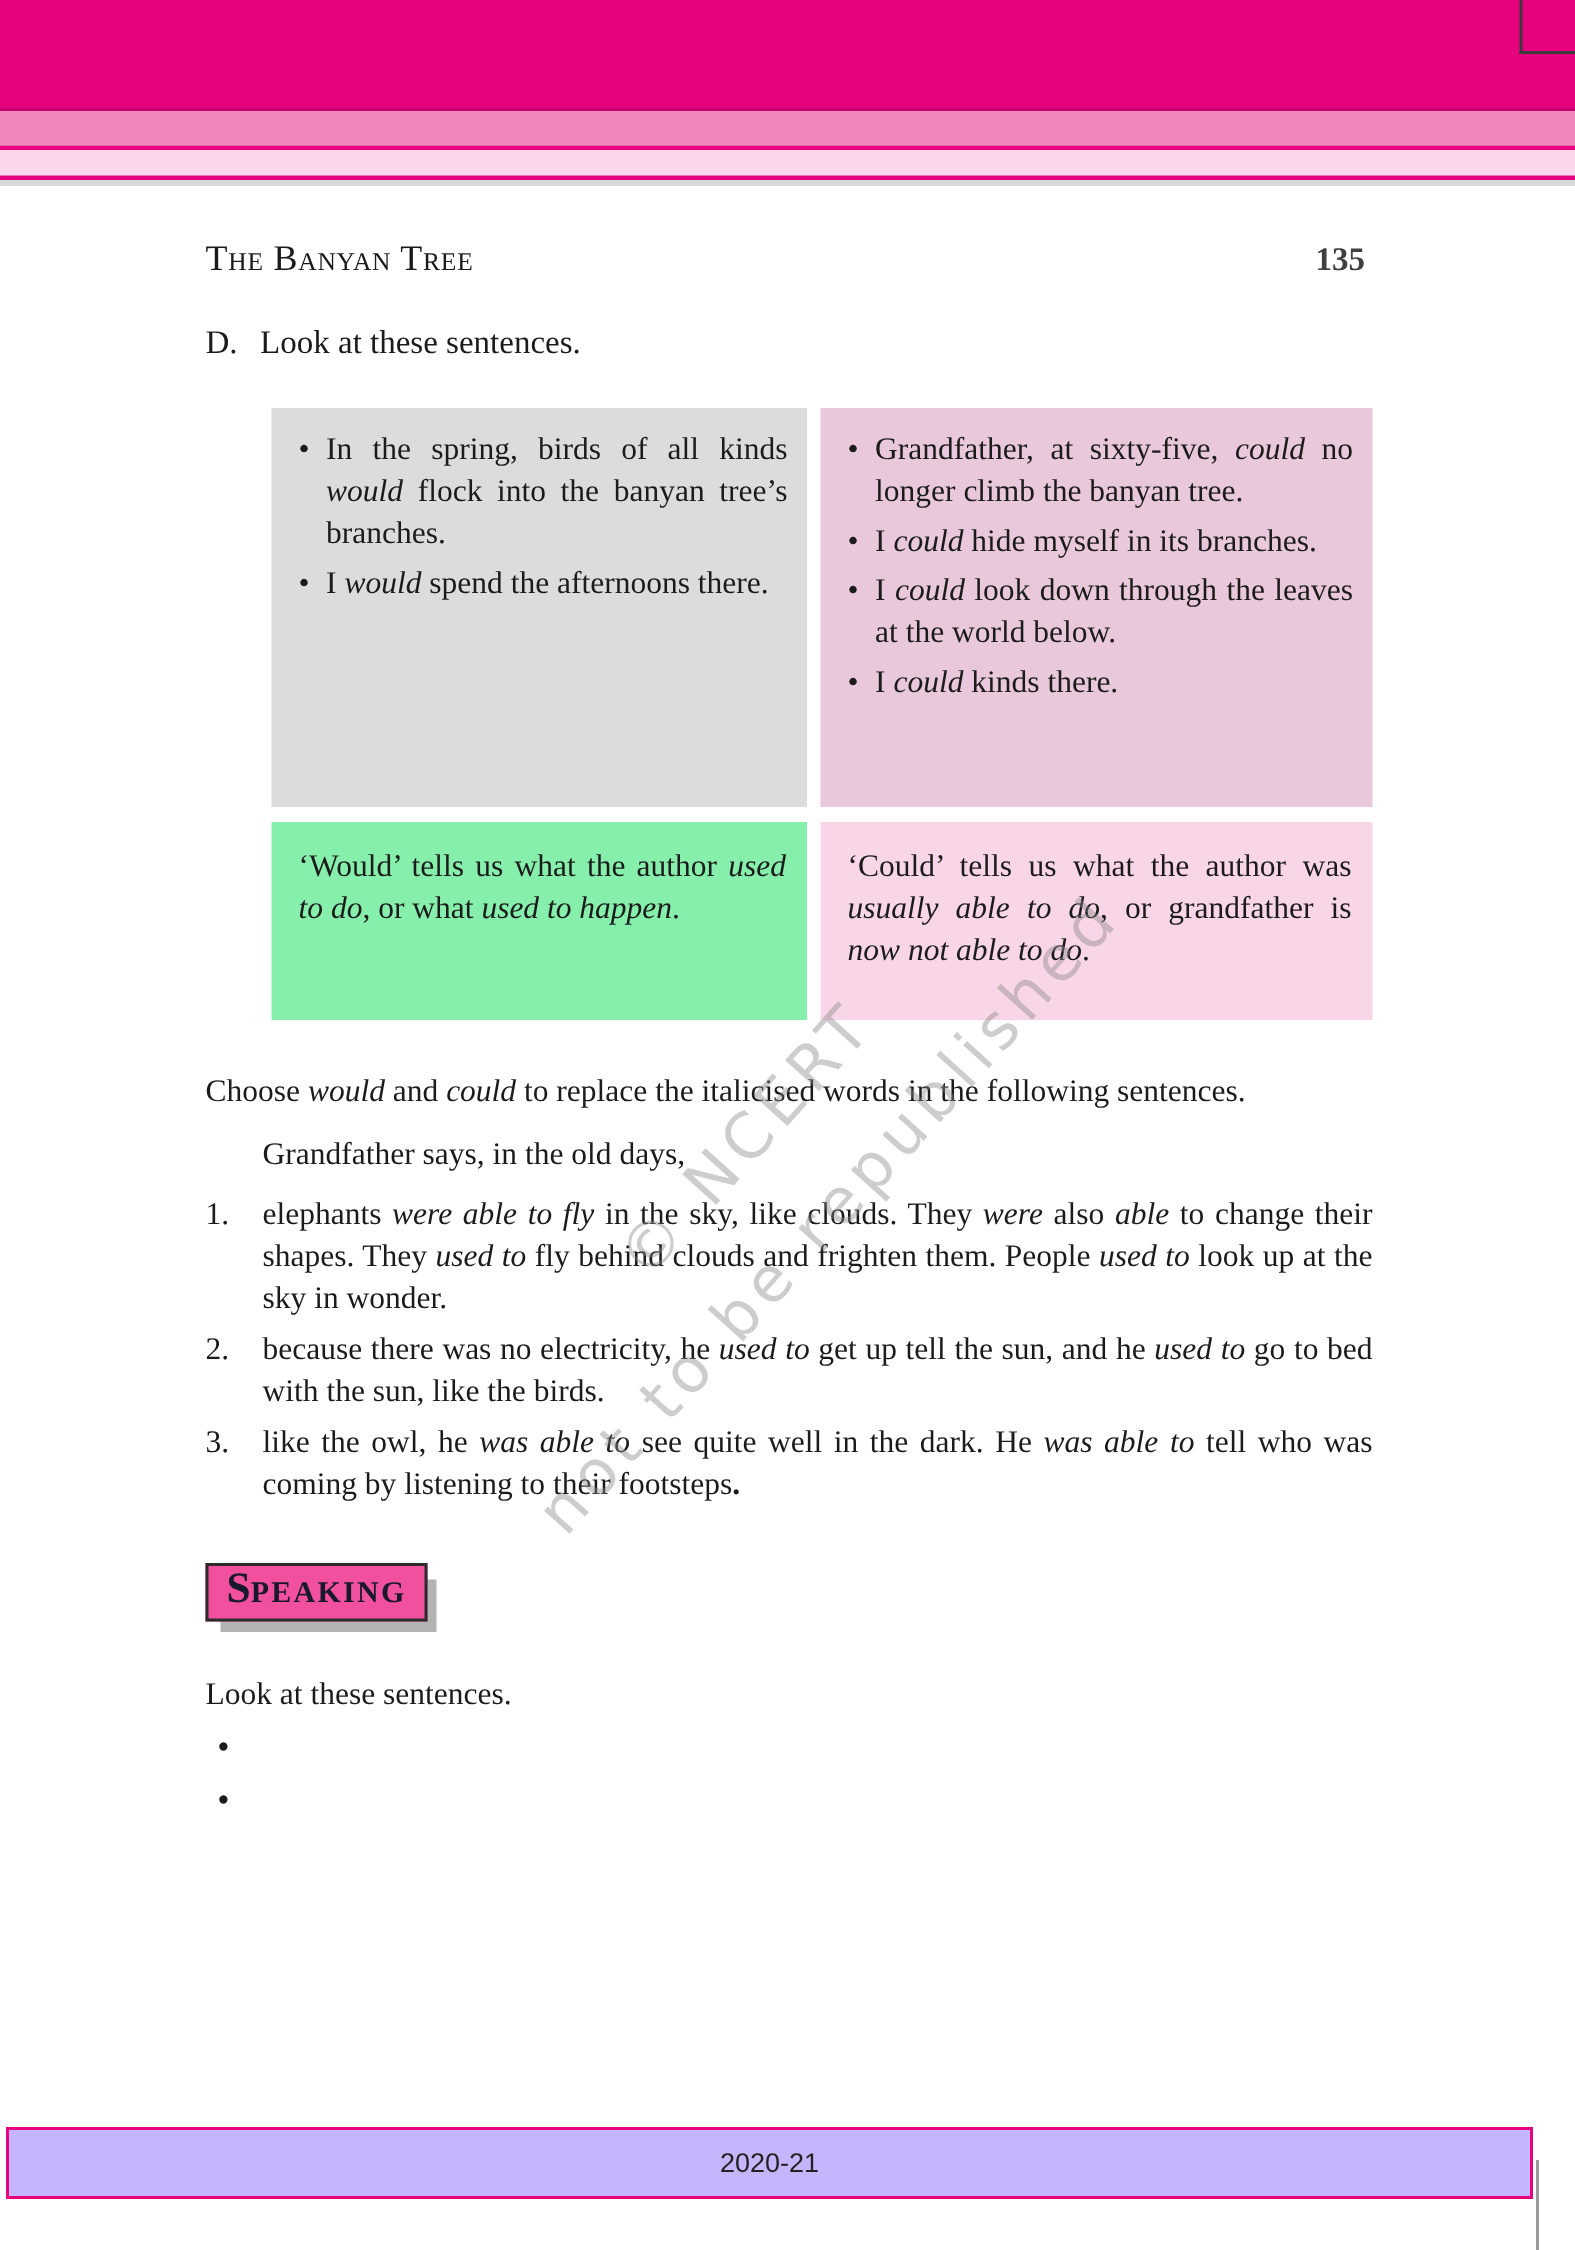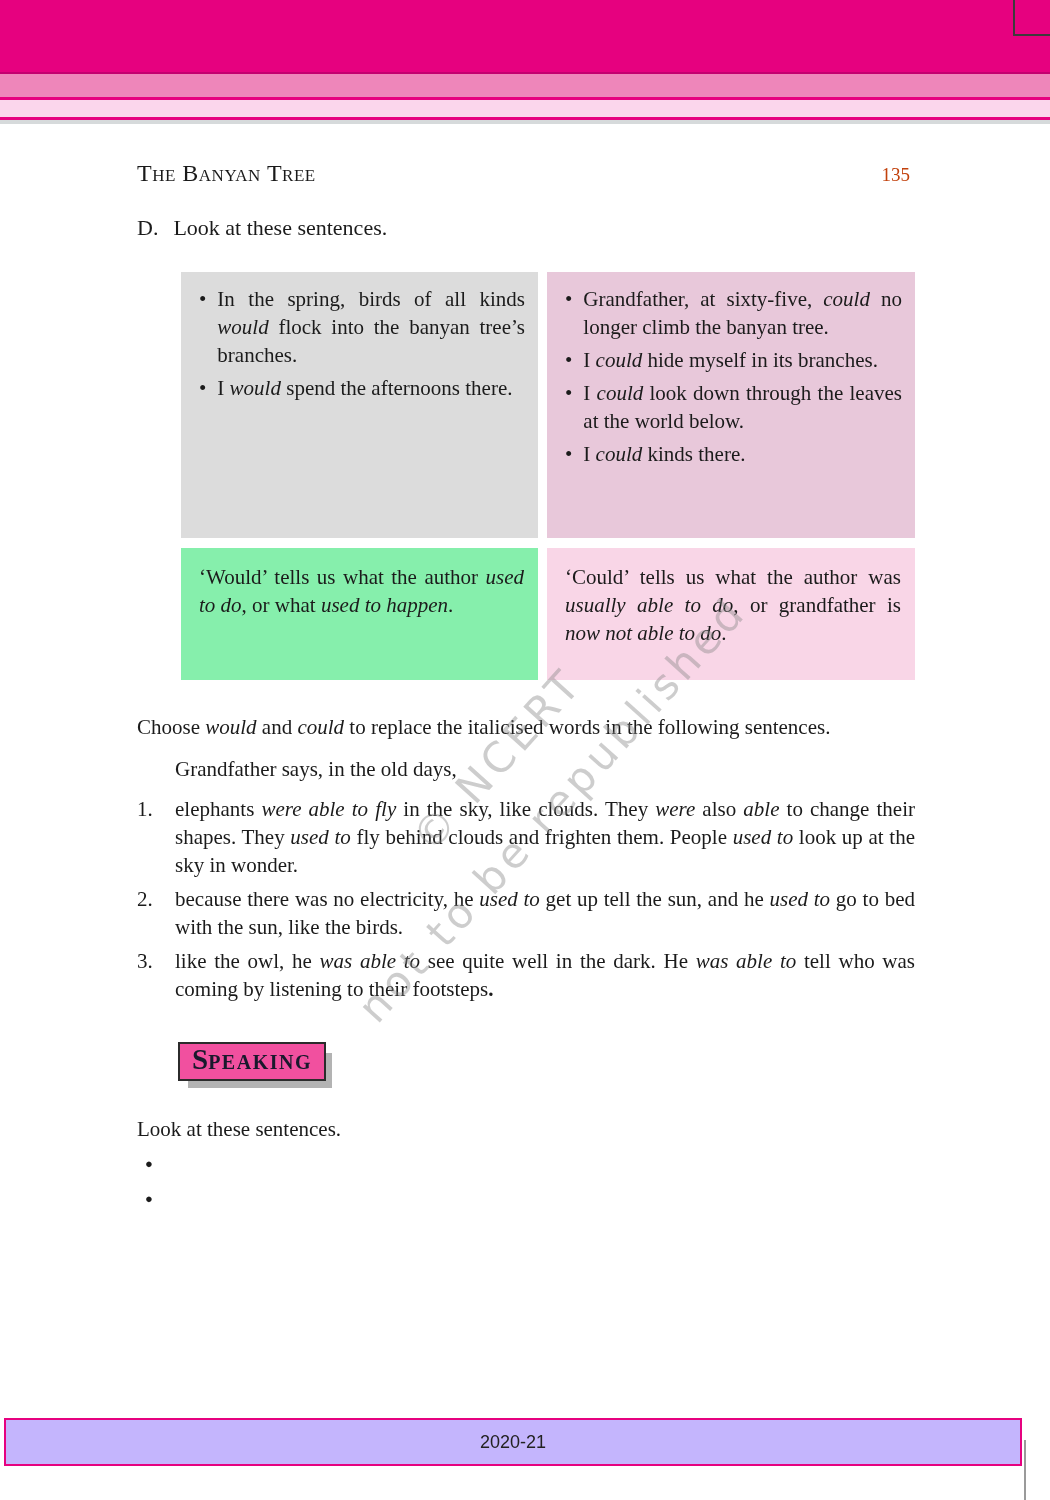--- a/index.html
+++ b/index.html
@@ -13,21 +13,21 @@
   .sep2{top:97px;height:3px;background:#e6017f;}
   .band3{top:100px;height:17px;background:#fbd6ec;}
   .sep3{top:117px;height:3px;background:#e6017f;}
   .band4{top:120px;height:4px;background:#d6dadb;}
   .corner-marker{position:absolute;left:1013px;top:0;width:37px;height:34px;
     border-left:2px solid #3b3b3b;border-bottom:2px solid #3b3b3b;}
   
   .page-header{position:absolute;left:137px;top:160px;width:773px;display:flex;
     justify-content:space-between;align-items:baseline;}
   .header-title{font-variant:small-caps;font-size:24px;letter-spacing:.5px;color:#1a1a1a;}
-  .page-num{font-size:19px;color:#c2410c;}
+  .page-num{font-size:22px;color:#404040;font-weight:bold;}
   
   .content{position:absolute;left:137px;top:122px;width:778px;font-size:21px;line-height:28px;z-index:2;}
   .d-heading{margin-top:92px;display:flex;gap:15px;font-size:22px;}
   
   .ex-table{margin-top:30px;margin-left:44px;width:734px;}
   .t-row{display:flex;gap:9px;}
   .t-row2{margin-top:10px;}
   .cell{box-sizing:border-box;text-align:justify;}
   .c-left{width:357px;background:#dcdcdc;}
   .c-right{width:368px;background:#e8c8da;}
@@ -40,21 +40,21 @@
   
   .choose-para{margin-top:33px;text-align:justify;}
   .lead-line{margin-top:14px;padding-left:38px;}
   .num-item{display:flex;margin-top:6px;}
   .num-item.first{margin-top:12px;}
   .num-item .num{flex:0 0 38px;}
   .num-item .n-text{flex:1;text-align:justify;}
   
   .speaking-box{margin-top:39px;display:inline-block;background:#f1509f;
     border:2px solid #2b2b2b;padding:1px 12px 3px 12px;
-    box-shadow:8px 9px 0 -2px #b3b3b3;margin-left:41px;}
+    box-shadow:8px 9px 0 -2px #b3b3b3;}
   .speaking-box .initial{font-size:29px;font-weight:bold;color:#19192c;}
   .speaking-box .rest{font-size:20px;font-weight:bold;letter-spacing:1.5px;color:#19192c;}
   .look-line{margin-top:34px;}
   .s-bullet{display:flex;gap:22px;padding-left:8px;margin-top:7px;}
   .s-bullet .dot{font-size:13px;line-height:28px;}
   .question-line{margin-top:7px;}
   
   .watermark{position:absolute;left:200px;top:711px;width:650px;z-index:5;
     transform:rotate(-48deg);text-align:center;pointer-events:none;
     font-family:"DejaVu Sans",sans-serif;font-size:42px;letter-spacing:5px;

